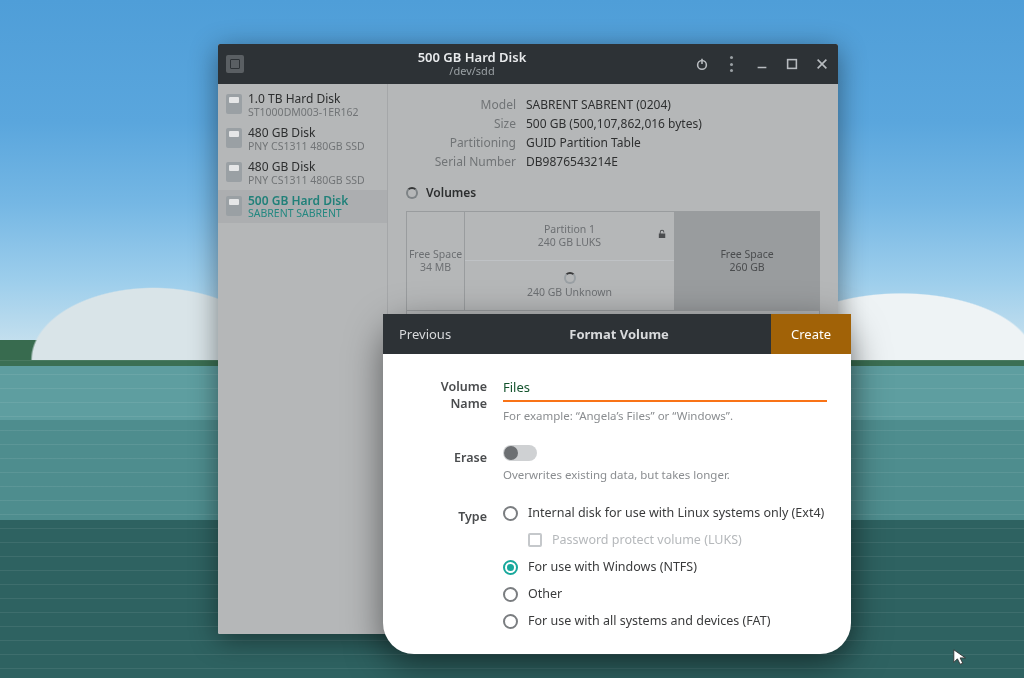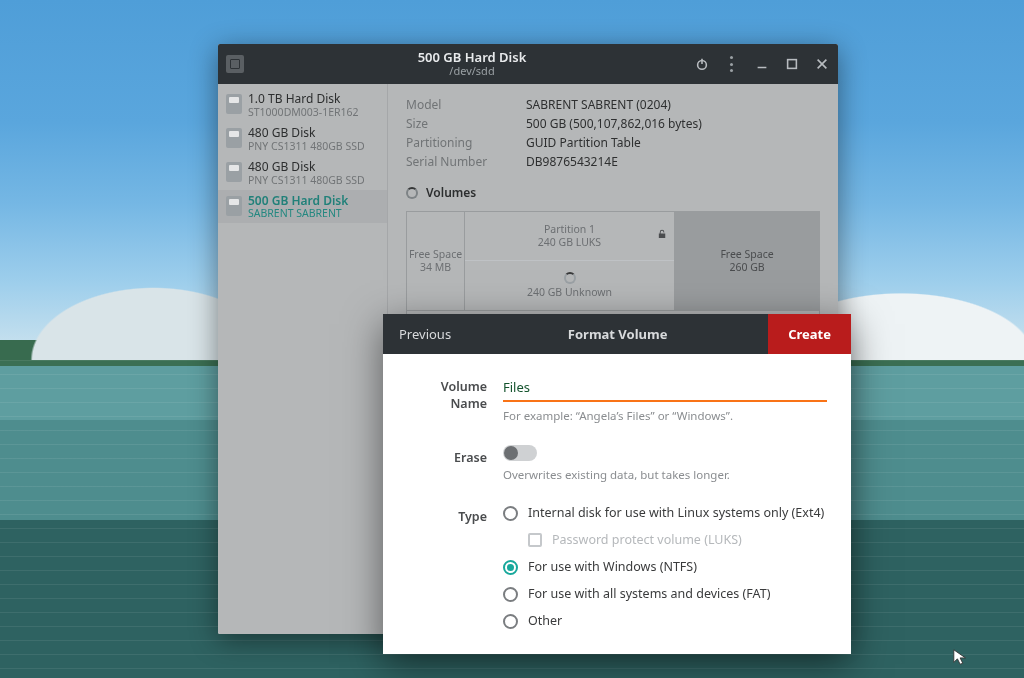--- a/index.html
+++ b/index.html
@@ -49,21 +49,21 @@
   .disk.sel{background:#d8dadd}
   .disk .di{width:16px;height:20px;background:#9aa0a4;border-radius:2px;position:relative;flex:none;margin-top:2px}
   .disk .di::after{content:"";position:absolute;left:3px;right:3px;top:3px;height:6px;background:#e5e6e7;border-radius:1px}
   .disk .dt{font-size:12px;line-height:1.15}
   .disk .dn{color:#2e2f30;font-weight:400}
   .disk .dm{color:#8a8d90;font-size:10.5px}
   .disk.sel .dn{color:#1f9d93;font-weight:600}
   .disk.sel .dm{color:#23a79d}
   .main{flex:1;padding:10px 18px 0 18px;color:#3a3b3c;font-size:12px;overflow:hidden}
   .kv{display:flex;gap:10px;margin:2px 0}
-  .kv .k{width:110px;text-align:left;color:#898c8f}
+  .kv .k{width:110px;text-align:right;color:#898c8f}
   .kv .v{color:#303132}
   .vol-hdr{display:flex;align-items:center;gap:8px;margin-top:14px;font-weight:600;color:#2e2f30}
   .spinner{width:12px;height:12px;border:2px solid #9aa0a4;border-top-color:#3a3b3c;border-radius:50%}
   .vol-map{margin-top:10px;height:100px;display:flex;border:1px solid #bfc2c5}
   .vm-col{display:flex;flex-direction:column;border-right:1px solid #bfc2c5}
   .vm-col:last-child{border-right:none}
   .vm-cell{display:flex;flex-direction:column;align-items:center;justify-content:center;text-align:center;color:#6c6f72;font-size:10.5px;line-height:1.25;position:relative}
   .vm-free-left{width:58px}
   .vm-part{width:210px}
   .vm-part .top{height:50%;border-bottom:1px solid #bfc2c5}
@@ -73,26 +73,26 @@
   .lock svg{width:11px;height:11px;fill:#4a4c4e}
   .vm-fs .vm-cell{color:#4a4c4e}
   .toolbar{height:32px;border:1px solid #bfc2c5;border-top:none;display:flex;align-items:center;gap:10px;padding:0 10px;color:#6c6f72}
   .toolbar svg{width:14px;height:14px;fill:#6c6f72}
 
   
   .dim{position:absolute;inset:40px 0 0 0;background:rgba(40,42,44,.25)}
   .dialog{
     position:absolute; left:383px; top:314px; width:468px; height:340px;
     background:#fff; box-shadow:0 10px 36px rgba(0,0,0,.5);
-    display:flex;flex-direction:column;
+    display:flex;flex-direction:column;border-radius:31px;
   }
   .dlg-hdr{height:40px;background:#2d3236;display:flex;align-items:center;color:#d8dadc}
   .dlg-hdr .prev{padding:0 16px;font-size:13px;cursor:pointer}
   .dlg-hdr .ttl{flex:1;text-align:center;font-size:13px;font-weight:700}
-  .dlg-hdr .create{background:#b91c1c;color:#fff;height:100%;padding:0 20px;display:flex;align-items:center;font-size:13px;font-weight:700;cursor:pointer}
+  .dlg-hdr .create{background:#a16207;color:#fff;height:100%;padding:0 20px;display:flex;align-items:center;font-size:13px;font-weight:400;cursor:pointer}
   .dlg-body{flex:1;padding:20px 24px 12px 24px;color:#3a3b3c;font-size:12.5px}
   .row{display:flex;margin-bottom:22px}
   .row .lbl{width:96px;text-align:right;color:#4a4c4e;font-weight:600;padding-right:16px;padding-top:4px}
   .row .fld{flex:1}
   .text-input{width:100%;border:none;border-bottom:2px solid #f97316;padding:4px 0;font-size:13px;color:#14532d;outline:none;background:transparent}
   .hint{color:#8a8d90;font-size:11.5px;margin-top:6px}
   .switch{width:34px;height:16px;background:#cfd1d3;border-radius:10px;position:relative;cursor:pointer}
   .switch::after{content:"";position:absolute;width:14px;height:14px;background:#6c6f72;border-radius:50%;top:1px;left:1px}
   .radio-list{display:flex;flex-direction:column;gap:10px}
   .radio-item{display:flex;align-items:flex-end;gap:10px;cursor:pointer}
@@ -281,25 +281,25 @@
         <div class="chk-item">
           <div class="chk"></div>
           <span>Password protect volume (LUKS)</span>
         </div>
         <div class="radio-item">
           <div class="radio checked"></div>
           <span>For use with Windows (NTFS)</span>
         </div>
         <div class="radio-item">
           <div class="radio"></div>
-          <span>For use with all systems and devices (FAT)</span>
+          <span>Other</span>
         </div>
         <div class="radio-item">
           <div class="radio"></div>
-          <span>Other</span>
+          <span>For use with all systems and devices (FAT)</span>
         </div>
       </div>
     </div>
 
   </div>
 </div>
 
 <div class="cursor">
   <svg viewBox="0 0 20 20">
       <path d="M2 2l0 14 4-4 3 6 3-1-3-6 6 0z"></path>

